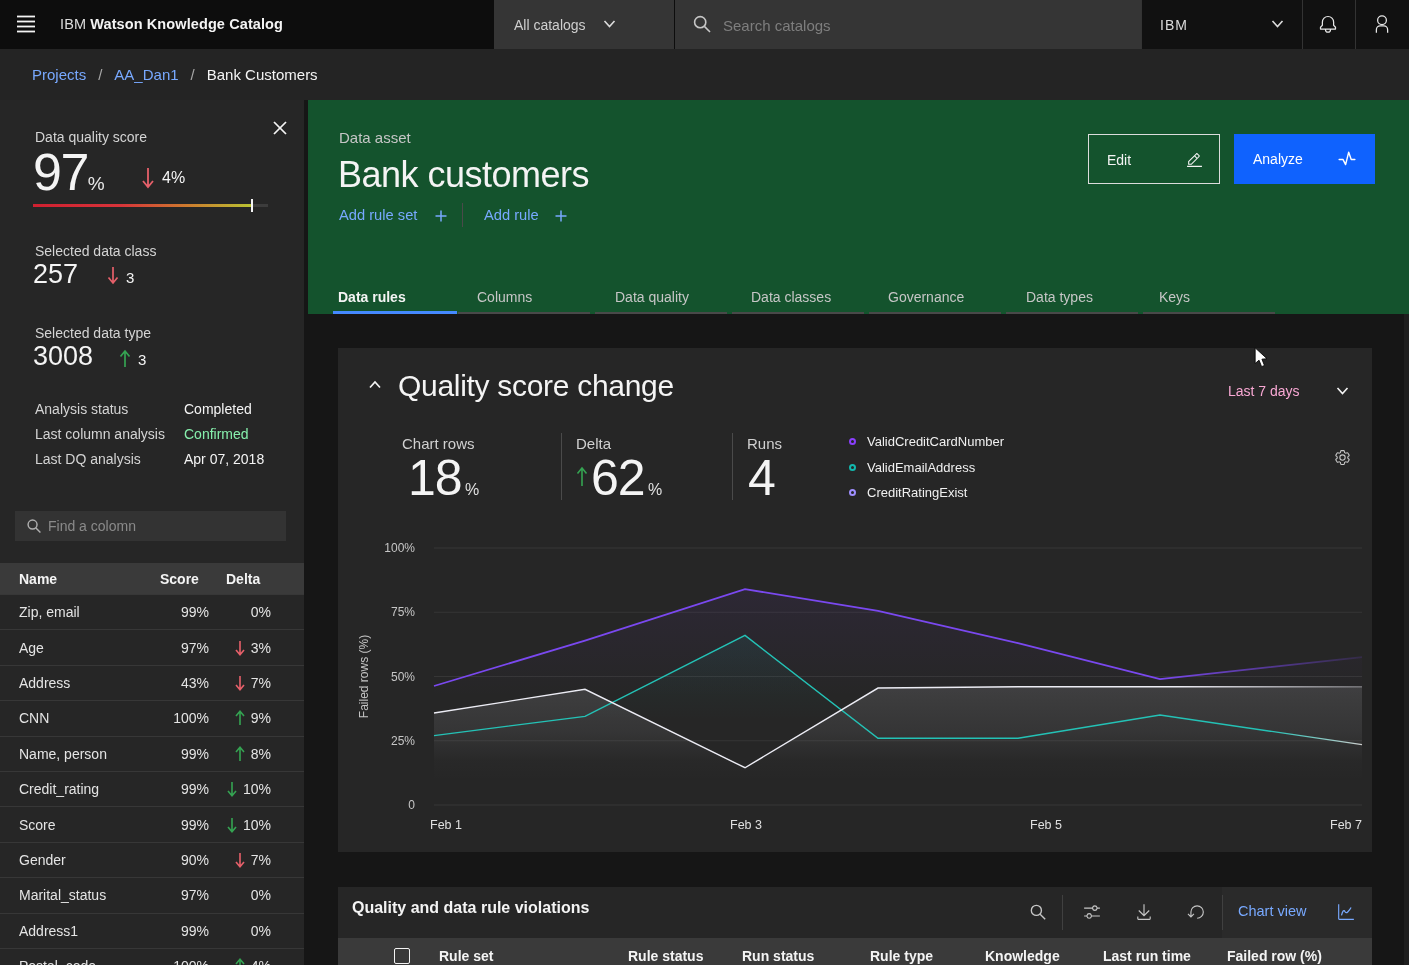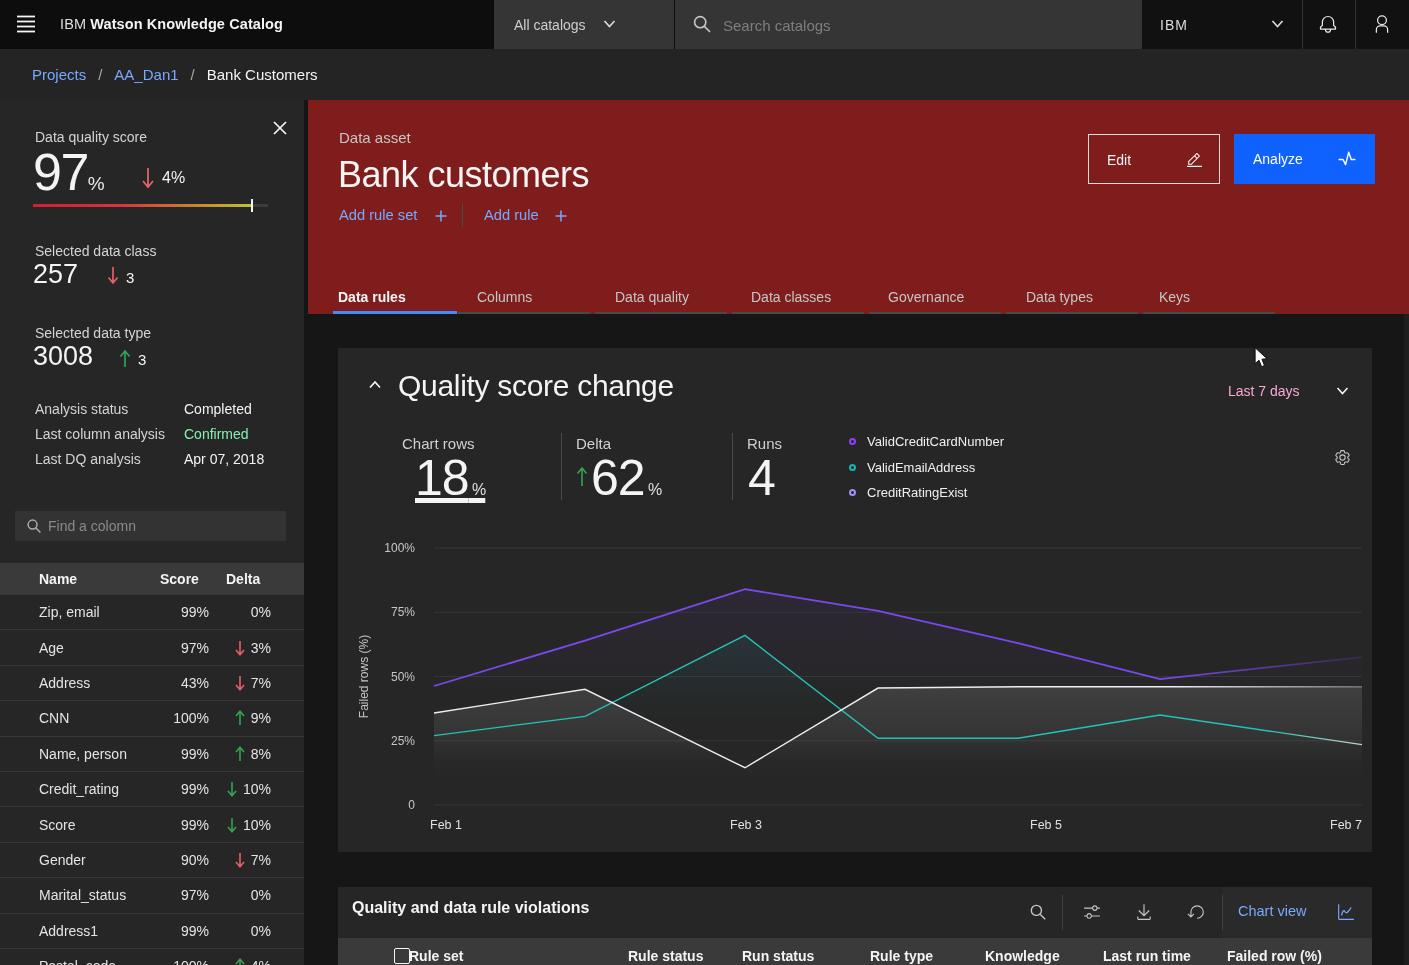--- a/index.html
+++ b/index.html
@@ -23,27 +23,27 @@
 #crumbbar .cur { color:#f4f4f4; }
 
 
 #sidebar { position:absolute; left:0; top:100px; width:304px; height:865px; background:#262626; }
 .sb-label { font-size:14px; color:#d4d4d4; }
 .bignum { font-weight:300; color:#f4f4f4; letter-spacing:0; }
 
 #sb-table { position:absolute; left:0; top:463px; width:304px; }
 #sb-table .hrow { height:31px; background:#3a3a3a; display:flex; align-items:center; font-size:14px; font-weight:700; color:#f4f4f4; }
 #sb-table .row { height:35.4px; display:flex; align-items:center; font-size:14px; color:#e4e4e4; border-top:1px solid #373737; }
-#sb-table .c1 { width:160px; padding-left:39px; }
+#sb-table .c1 { width:160px; padding-left:19px; }
 #sb-table .c2 { width:49px; text-align:right; }
 #sb-table .c3 { width:62px; text-align:right; padding-right:0px; }
 #sb-table svg { display:inline; }
 
 
-#mainhead { position:absolute; left:308px; top:100px; width:1101px; height:214px; background:#7f1d1d; }
+#mainhead { position:absolute; left:308px; top:100px; width:1101px; height:214px; background:#14532d; }
 #tabs { position:absolute; left:0; top:183px; height:31px; width:1101px; }
 #tabs .tab { position:absolute; top:0; height:31px; font-size:14px; color:#c6c6c6; border-bottom:2px solid #494949; padding-top:6px; }
 #tabs .tab.active { color:#f4f4f4; font-weight:700; border-bottom:3px solid #4589ff; }
 #tabs .tab span { position:absolute; top:6px; white-space:nowrap; }
 
 
 .btn { position:absolute; height:50px; font-size:14px; }
 #btn-edit { left:780px; top:34px; width:132px; border:1px solid #dcdcdc; color:#f4f4f4; background:transparent; }
 #btn-analyze { left:926px; top:34px; width:141px; background:#0f62fe; color:#fff; border:none; }
 
@@ -292,21 +292,21 @@
   <svg class="abs" style="left:30px; top:32px;" width="14" height="9" viewBox="0 0 14 9">
       <path d="M2 7.5 L7 2 L12 7.5" fill="none" stroke="#f4f4f4" stroke-width="1.7"></path>
     </svg>
   <div class="abs" style="left:60px; top:21px; font-size:30px; letter-spacing:-0.3px; color:#f4f4f4;">Quality score change</div>
   <div class="abs" style="left:890px; top:35px; font-size:14px; color:#f9a8d4;">Last 7 days</div>
   <svg class="abs" style="left:998px; top:38px;" width="13" height="10" viewBox="0 0 13 10">
       <path d="M1.5 2 L6.5 7.5 L11.5 2" fill="none" stroke="#f4f4f4" stroke-width="1.6"></path>
     </svg>
 
   <div class="abs" style="left:64px; top:87px; font-size:15px; color:#d0d0d0;">Chart rows</div>
-  <div class="abs bignum" style="left:77px; top:101px; font-size:50px; letter-spacing:-1px;text-decoration:underline;">18<span style="font-size:16px; color:#e0e0e0;"> %</span></div>
+  <div class="abs bignum" style="left:70px; top:101px; font-size:50px; letter-spacing:-1px;">18<span style="font-size:16px; color:#e0e0e0;"> %</span></div>
   <div class="vdiv" style="left:223px; top:85px; height:67px;"></div>
   <div class="abs" style="left:238px; top:87px; font-size:15px; color:#d0d0d0;">Delta</div>
   <svg class="abs" style="left:238px; top:117px;" width="12" height="22" viewBox="0 0 12 22">
       <path d="M6 21 V4 M1.5 8.5 L6 3 L10.5 8.5" fill="none" stroke="#35a352" stroke-width="1.6"></path>
     </svg>
   <div class="abs bignum" style="left:253px; top:101px; font-size:50px; letter-spacing:-1px;">62<span style="font-size:16px; color:#e0e0e0;"> %</span></div>
   <div class="vdiv" style="left:394px; top:85px; height:67px;"></div>
   <div class="abs" style="left:409px; top:87px; font-size:15px; color:#d0d0d0;">Runs</div>
   <div class="abs bignum" style="left:410px; top:101px; font-size:50px;">4</div>
 
@@ -419,20 +419,20 @@
   <div class="abs" style="left:884px; top:8px; width:1px; height:35px; background:#404040;"></div>
   <div class="abs" style="left:900px; top:16px; font-size:14.5px; color:#78a9ff;">Chart view</div>
   <svg class="abs" style="left:999px; top:16px;" width="18" height="18" viewBox="0 0 32 32">
       <path d="M4 2H2v26a2 2 0 0 0 2 2h26v-2H4Z" fill="#78a9ff"></path>
       <path d="M8 22 Q11 10 14 15 Q16 19 19 16 Q23 12 25 8" fill="none" stroke="#78a9ff" stroke-width="2.2"></path>
     </svg>
 </div>
 
 <div id="vtable">
   <div class="abs" style="left:56px; top:10px; width:16px; height:16px; border:1.8px solid #f4f4f4; border-radius:2px;"></div>
-  <div class="cell" style="left:71px;">Rule set</div>
+  <div class="cell" style="left:101px;">Rule set</div>
   <div class="cell" style="left:290px;">Rule status</div>
   <div class="cell" style="left:404px;">Run status</div>
   <div class="cell" style="left:532px;">Rule type</div>
   <div class="cell" style="left:647px;">Knowledge</div>
   <div class="cell" style="left:765px;">Last run time</div>
   <div class="cell" style="left:889px;">Failed row (%)</div>
 </div>
 
 </body></html>

